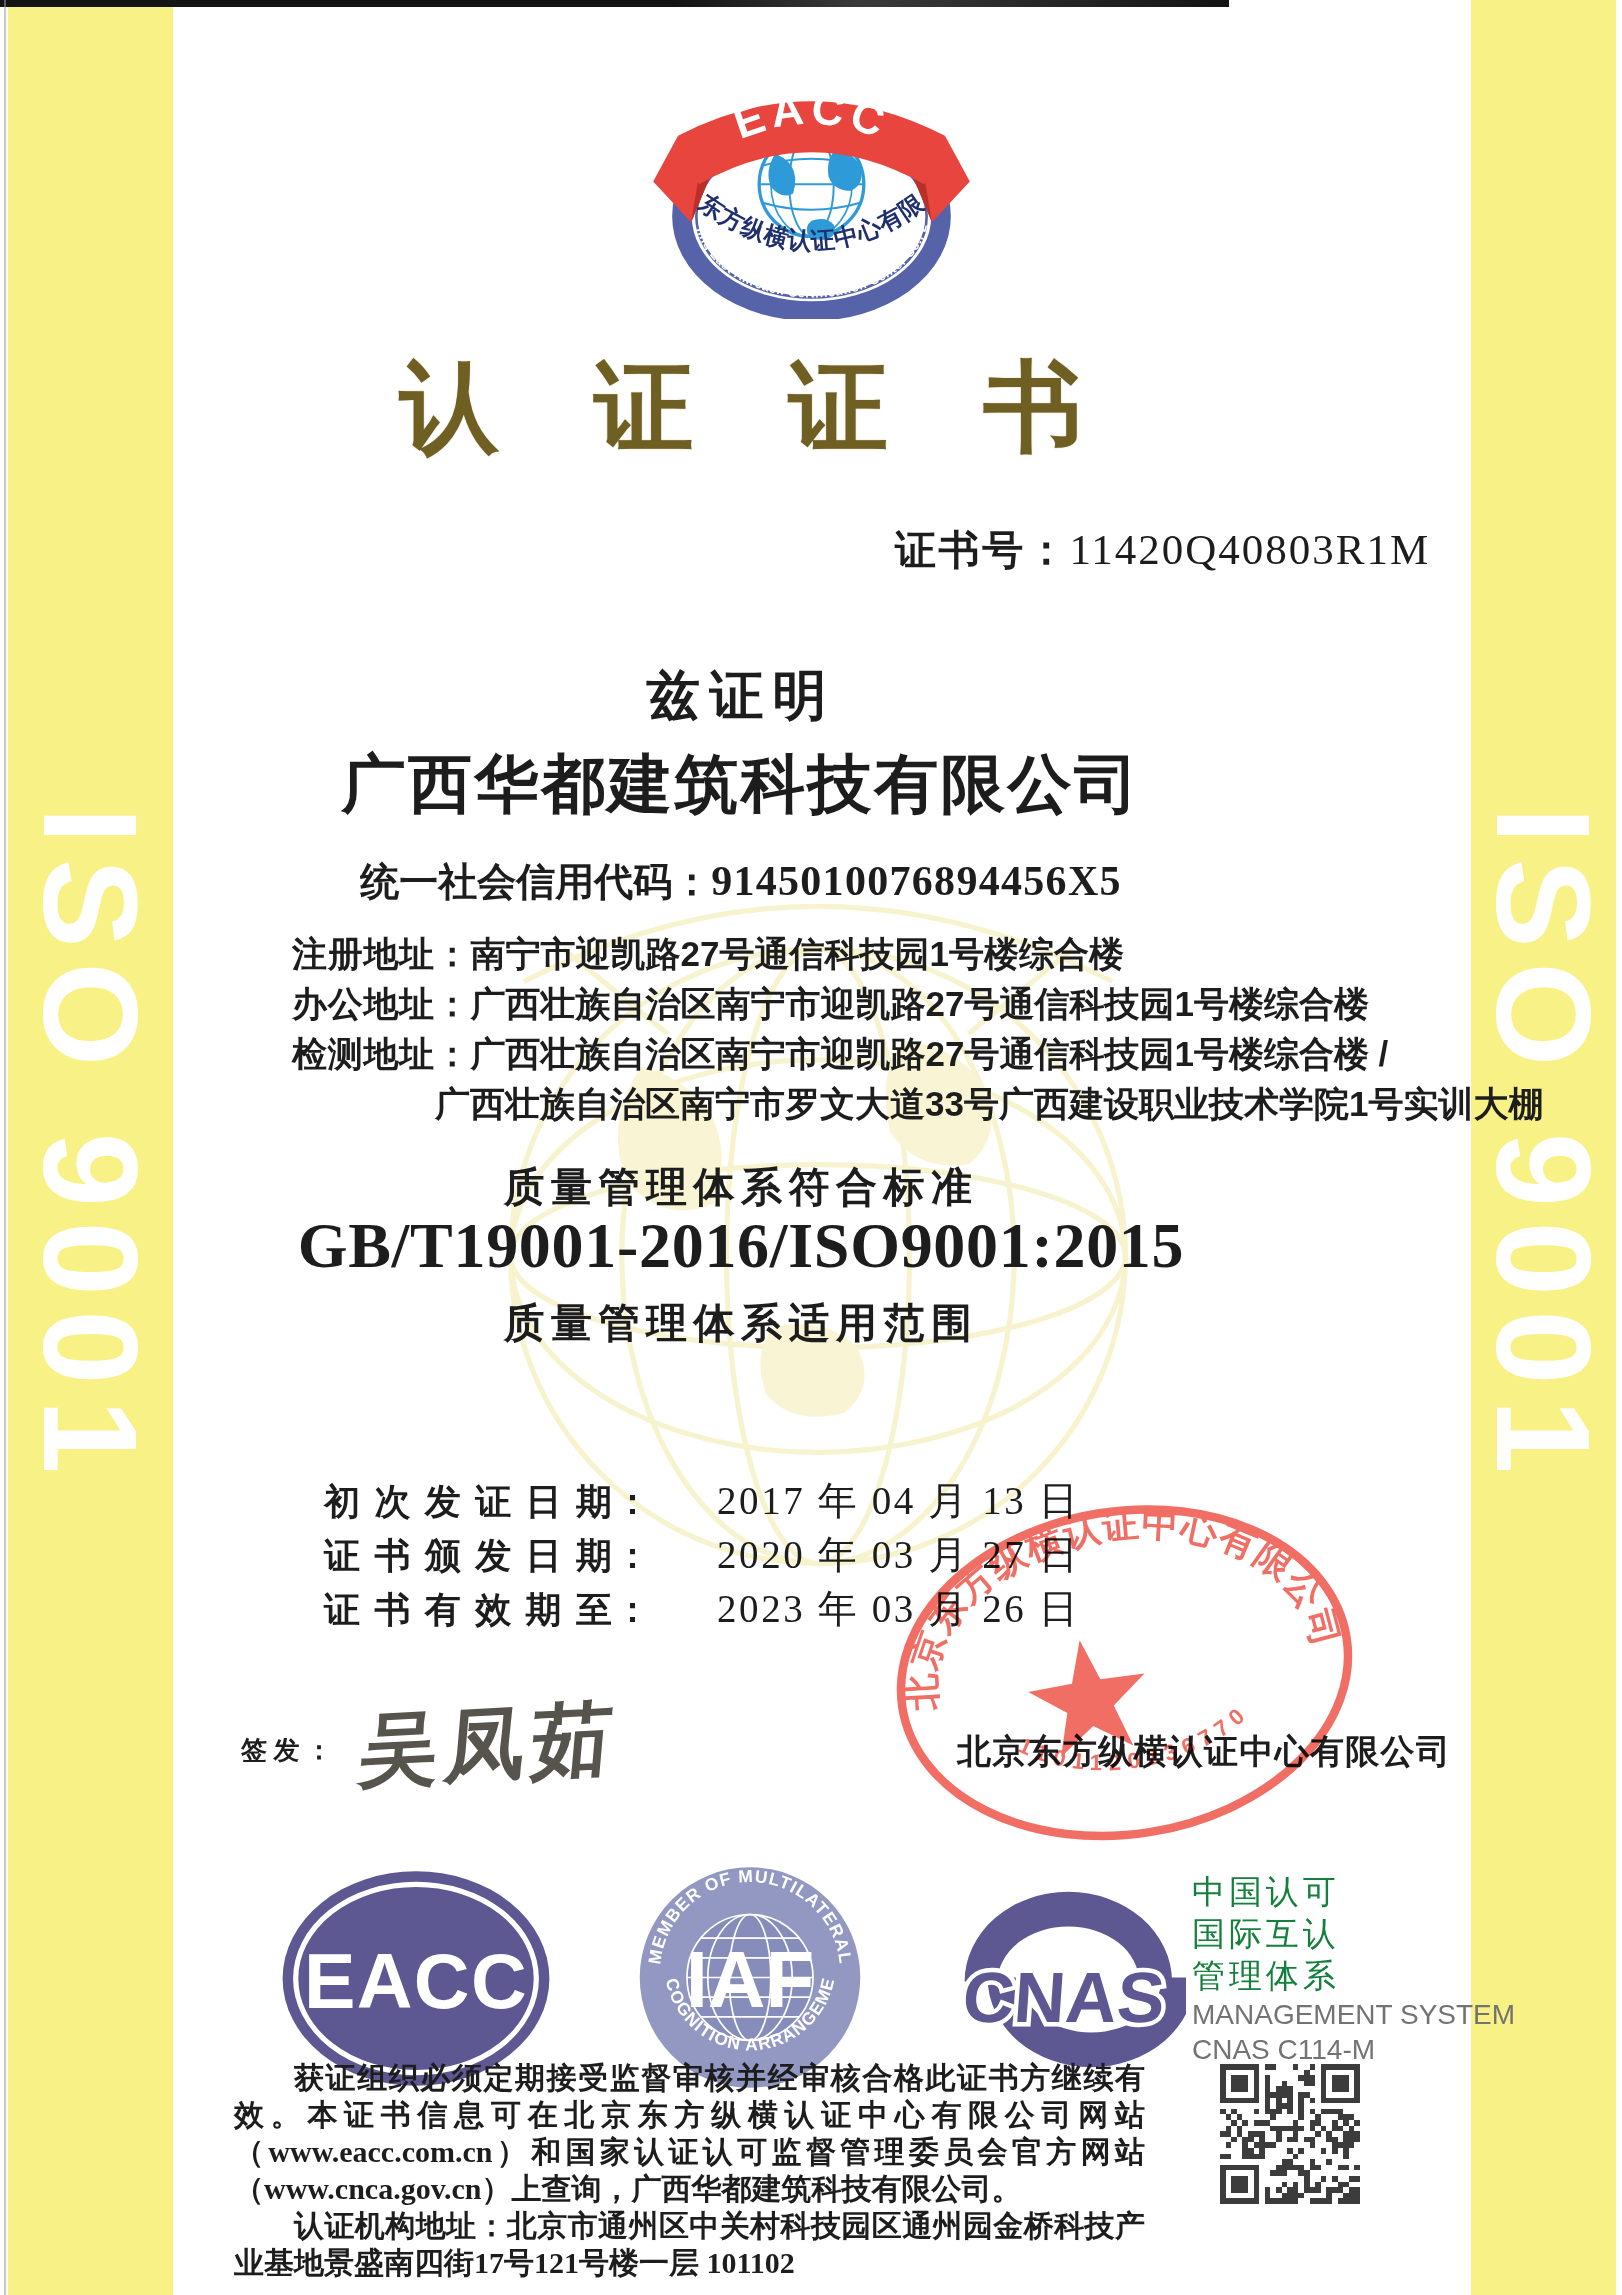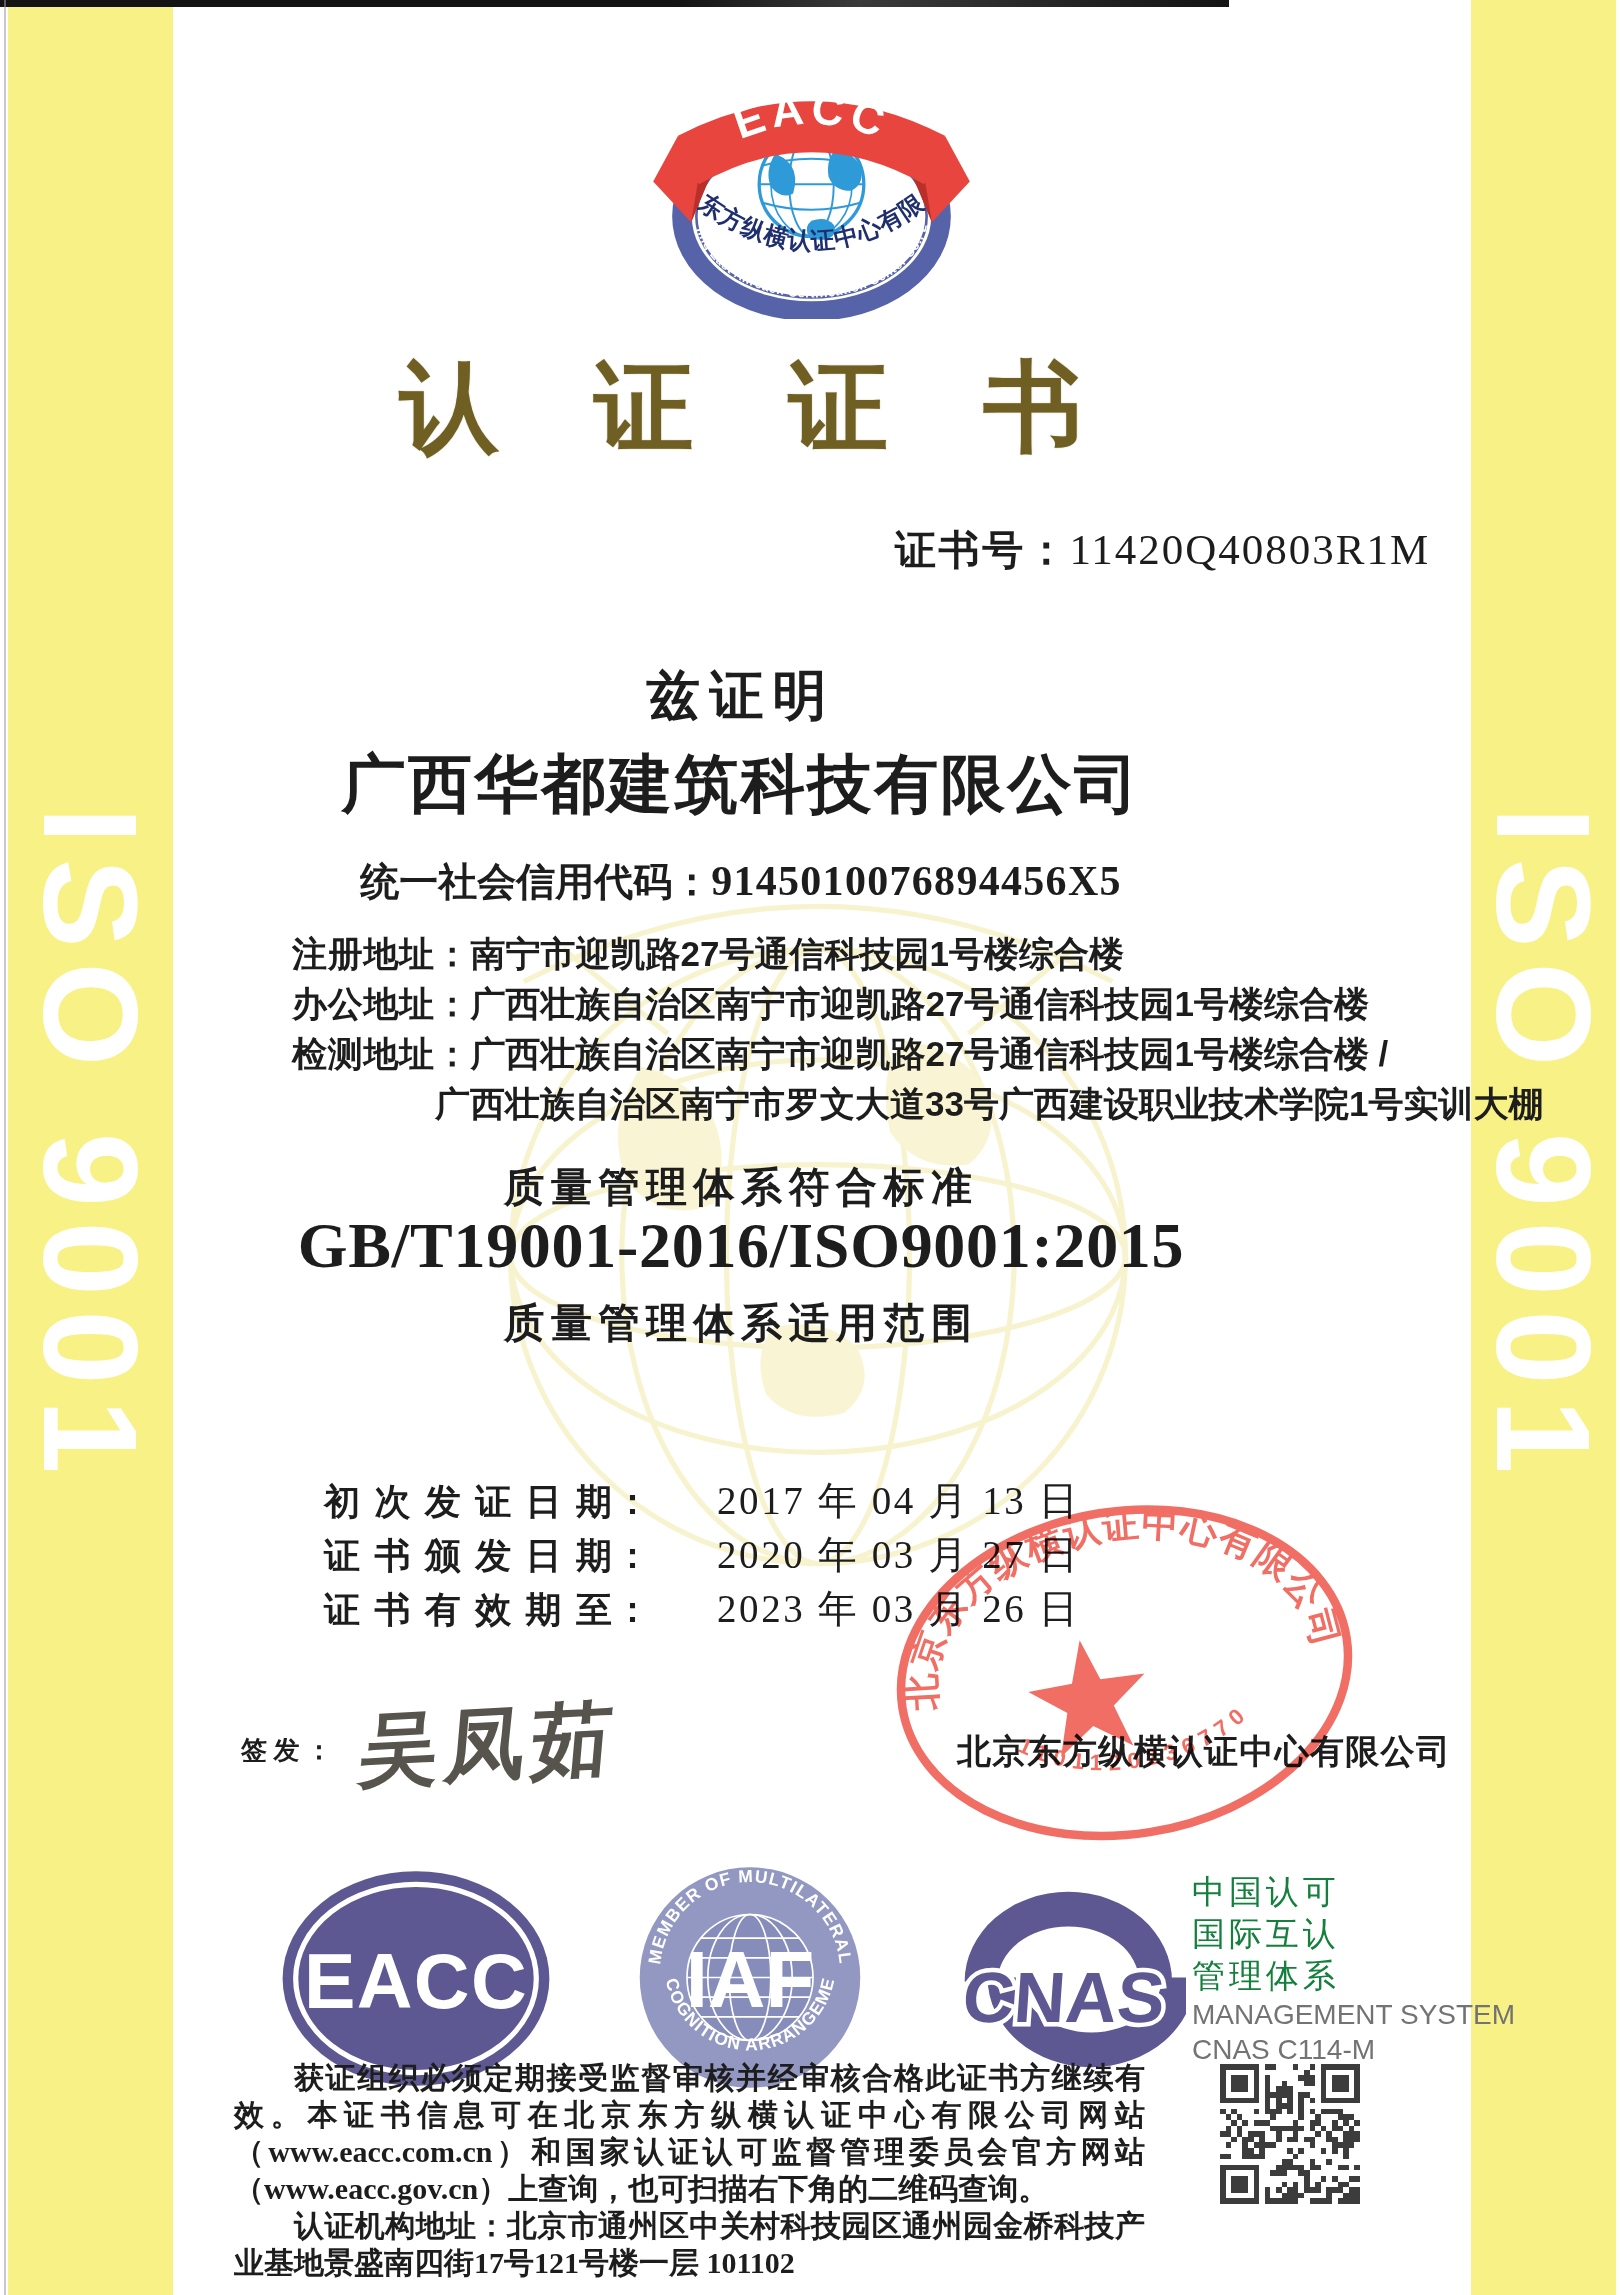--- a/index.html
+++ b/index.html
@@ -247,21 +247,21 @@
 
   <div class="abs cnas-text">
     <div class="cn">中国认可</div>
     <div class="cn">国际互认</div>
     <div class="cn">管理体系</div>
     <div class="en">MANAGEMENT SYSTEM</div>
     <div class="en">CNAS C114-M</div>
   </div>
 
   <div class="abs footnotes">
-    <p>获证组织必须定期接受监督审核并经审核合格此证书方继续有效。本证书信息可在北京东方纵横认证中心有限公司网站（www.eacc.com.cn）和国家认证认可监督管理委员会官方网站（www.eacc.gov.cn）上查询，也可扫描右下角的二维码查询。</p>
+    <p>获证组织必须定期接受监督审核并经审核合格此证书方继续有效。本证书信息可在北京东方纵横认证中心有限公司网站（www.eacc.com.cn）和国家认证认可监督管理委员会官方网站（www.cnca.gov.cn）上查询，广西华都建筑科技有限公司。</p>
     <p>认证机构地址：北京市通州区中关村科技园区通州园金桥科技产业基地景盛南四街17号121号楼一层 101102</p>
   </div>
 
   <svg class="abs qr" viewBox="0 0 25 25" shape-rendering="crispEdges">
     <rect x="0" y="0" width="25" height="25" fill="#ffffff"></rect>
     <g id="qr-finders" fill="#3c3c3c">
       <rect x="0" y="0" width="7" height="7"></rect>
         <rect x="1" y="1" width="5" height="5" fill="#ffffff"></rect>
         <rect x="2" y="2" width="3" height="3"></rect>
       <rect x="18" y="0" width="7" height="7"></rect>

